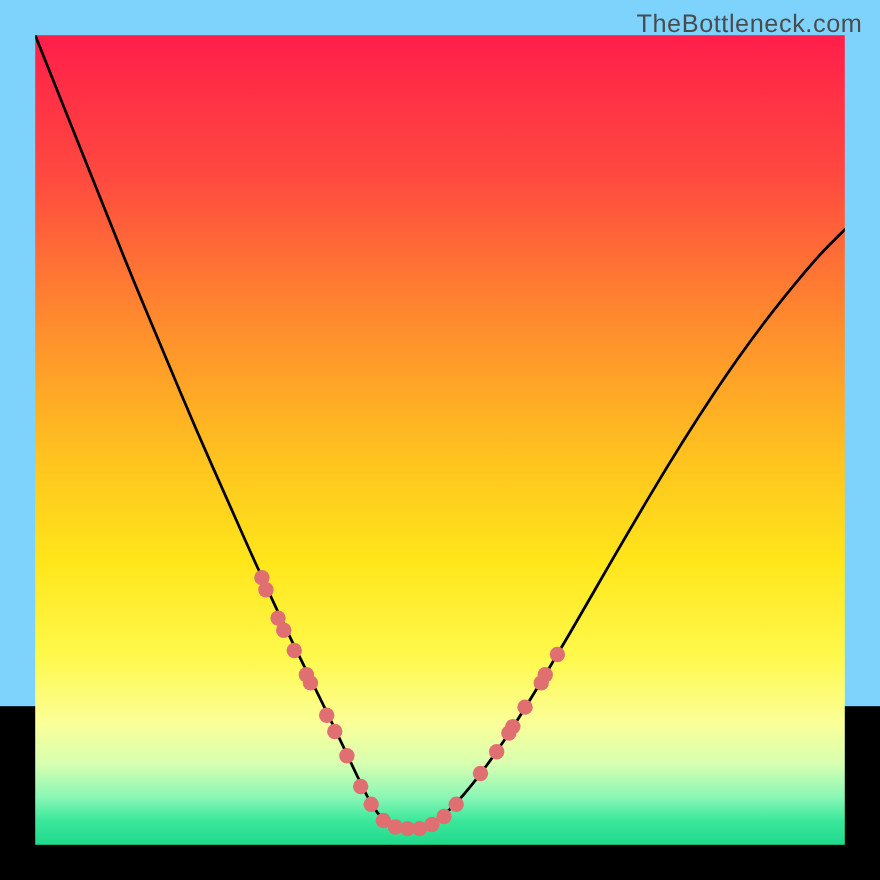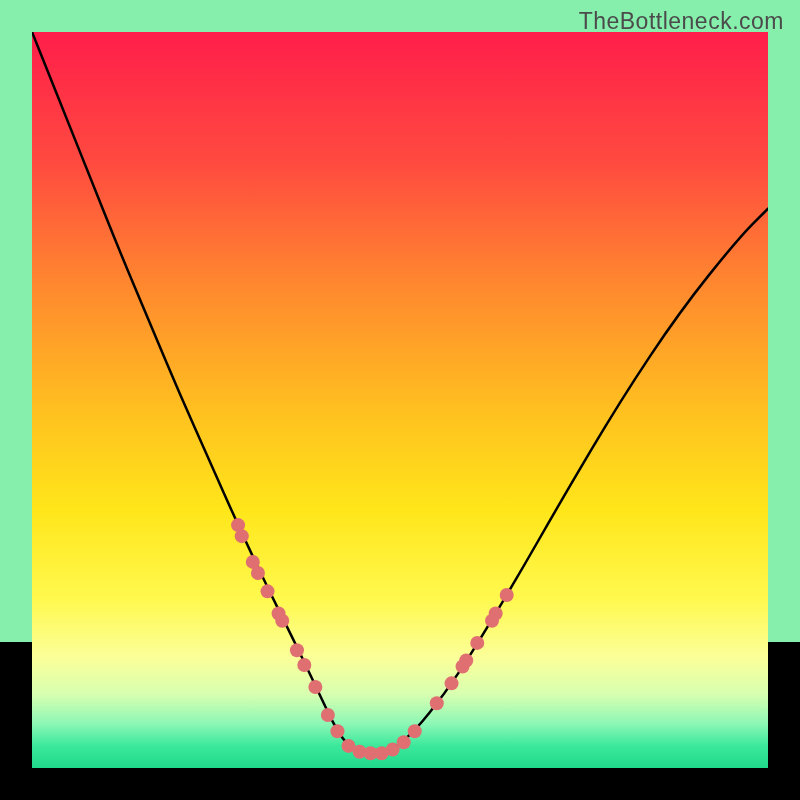--- a/index.html
+++ b/index.html
@@ -10,21 +10,21 @@
     background: #000;
     overflow: hidden;
     font-family: Arial, Helvetica, sans-serif;
   }
   .frame {
     position: absolute;
     left: 0;
     top: 0;
     width: 800px;
     height: 642px;
-    background: #86efac;
+    background: #7dd3fc;
   }
   .plot {
     position: absolute;
     left: 32px;
     top: 32px;
     width: 736px;
     height: 736px;
     background: linear-gradient(to bottom,
       #ff1e4a 0%,
       #ff4b3f 18%,

